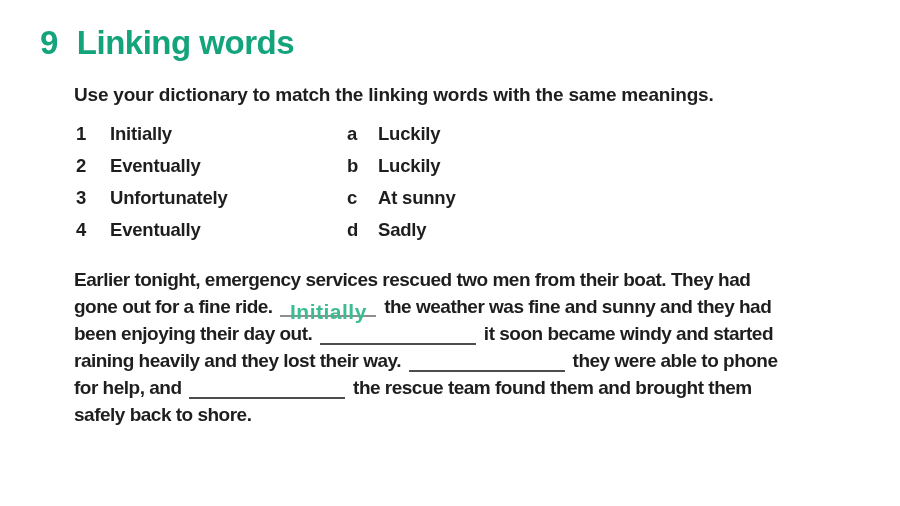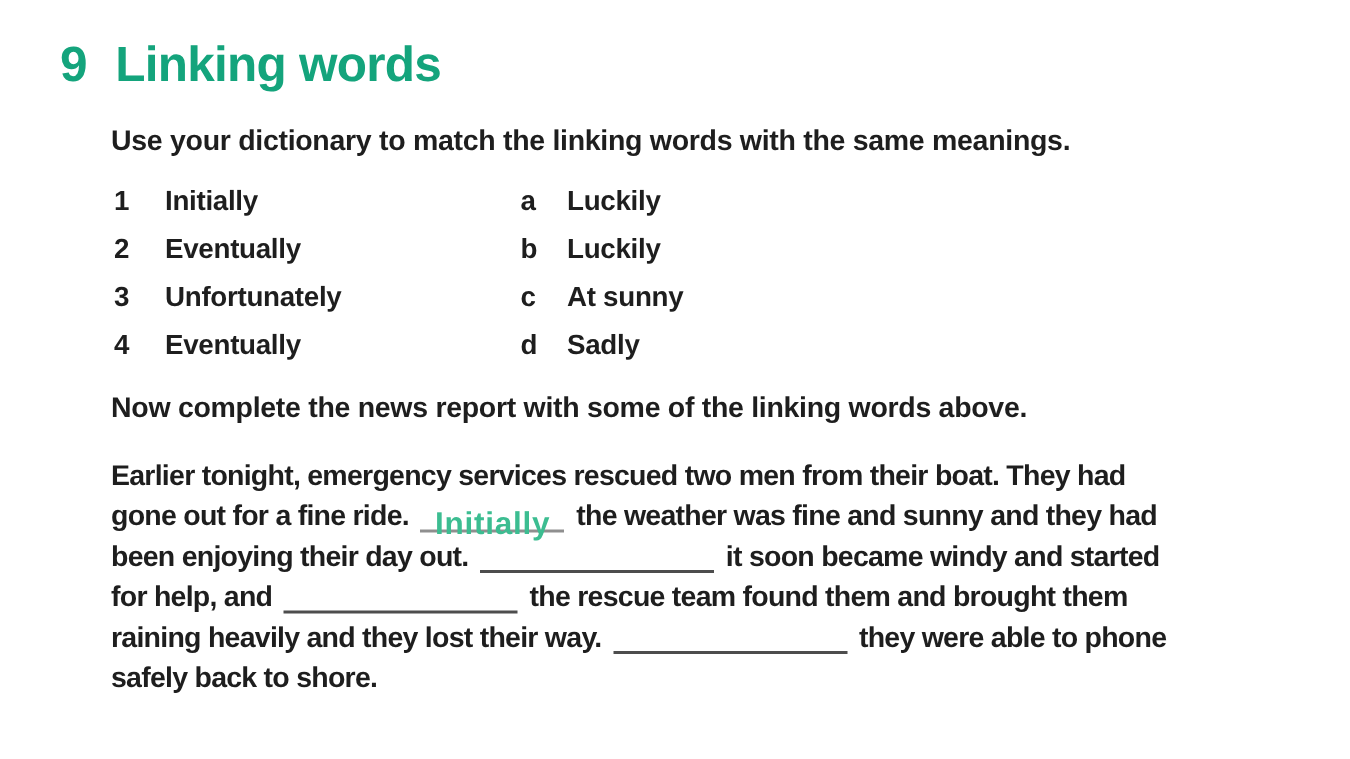--- a/index.html
+++ b/index.html
@@ -104,24 +104,23 @@
       <span>3</span>
       <span>Unfortunately</span>
       <span>c</span>
       <span>At sunny</span>
       <span>4</span>
       <span>Eventually</span>
       <span>d</span>
       <span>Sadly</span>
     </div>
 
-  <p class="instr2">Now complete the news report with some of the linking words above.</p>
 
   <div class="report" id="report">
       <div class="rline"><span>Earlier tonight, emergency services rescued two men from their boat. They had</span></div>
       <div class="rline"><span>gone out for a fine ride. </span><span class="blank filled" style="width: 96px;"><span class="answer">Initially</span></span><span> the weather was fine and sunny and they had</span></div>
       <div class="rline"><span>been enjoying their day out. </span><span class="blank" style="width: 156px;"></span><span> it soon became windy and started</span></div>
+      <div class="rline"><span>raining heavily and they lost their way. </span><span class="blank" style="width: 156px;"></span><span> they were able to phone</span></div>
       <div class="rline"><span>for help, and </span><span class="blank" style="width: 156px;"></span><span> the rescue team found them and brought them</span></div>
-      <div class="rline"><span>raining heavily and they lost their way. </span><span class="blank" style="width: 156px;"></span><span> they were able to phone</span></div>
       <div class="rline"><span>safely back to shore.</span></div>
     </div>
 
 </div>
 
 </body></html>

